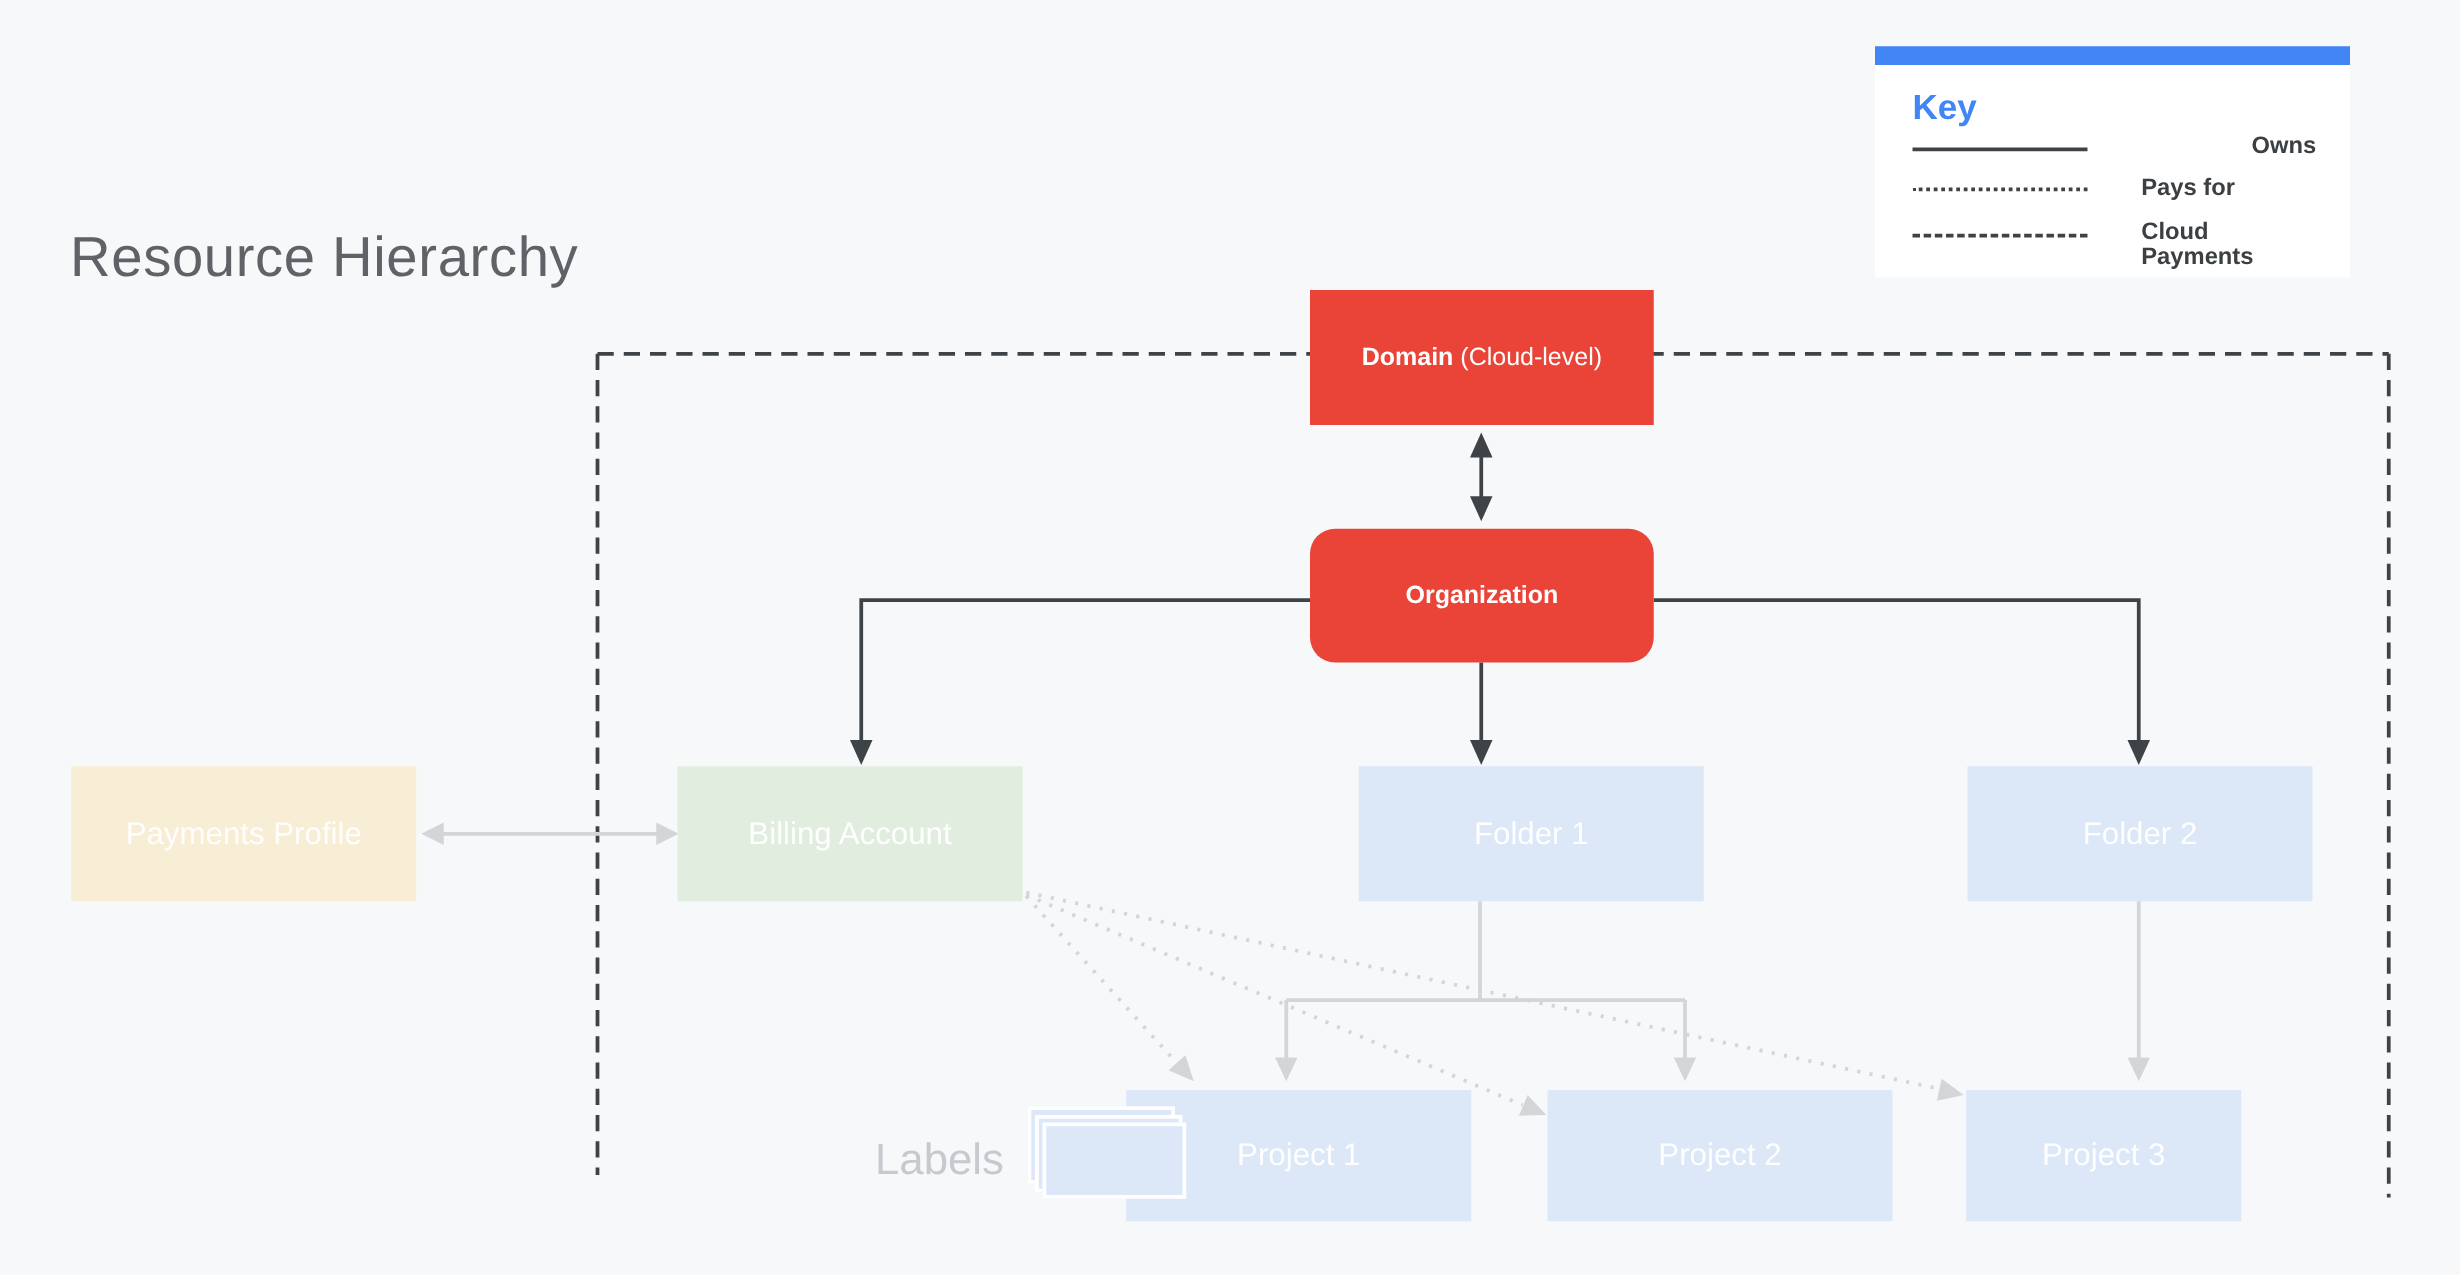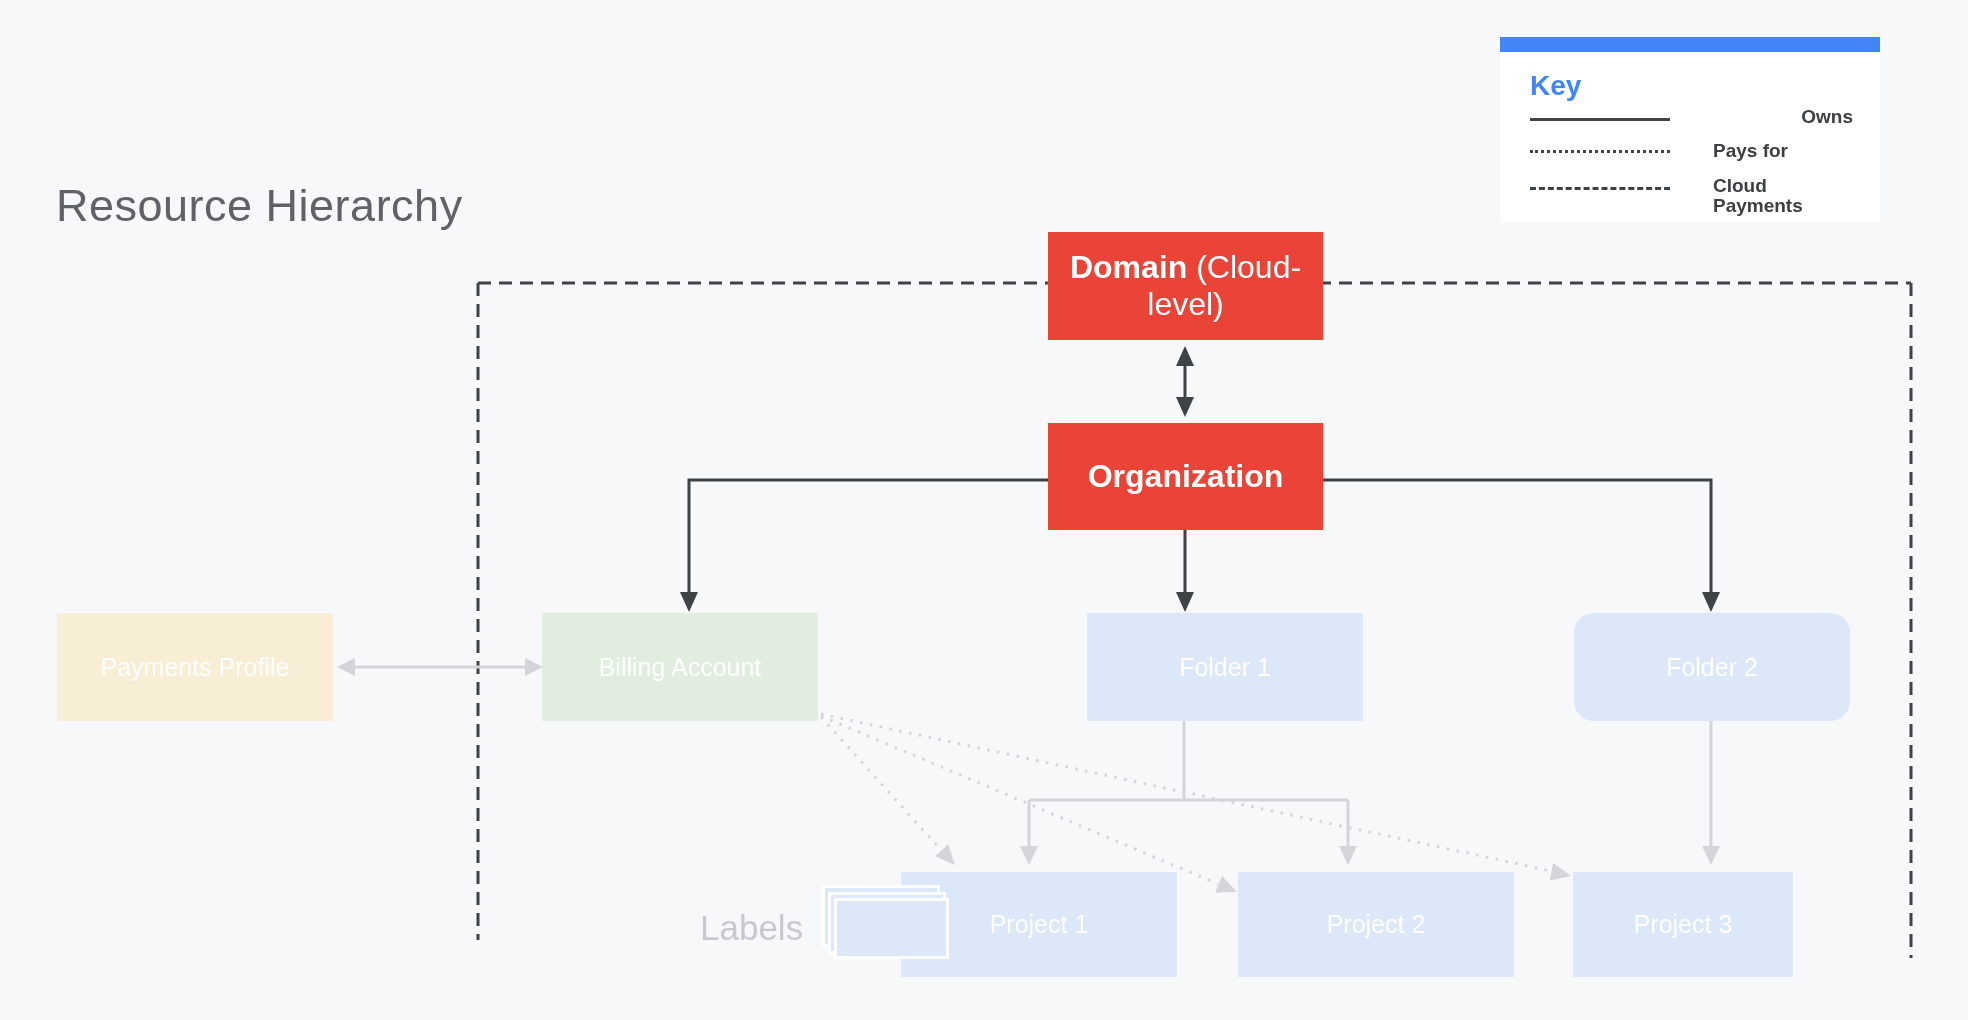--- a/index.html
+++ b/index.html
@@ -32,21 +32,21 @@
   .darkline{stroke:var(--dark-line,#3e4347);stroke-width:3;fill:none;}
   .darkhead{fill:var(--dark-line,#3e4347);stroke:none;}
   .grayline{stroke:var(--gray-line,#d3d5d8);stroke-width:3;fill:none;}
   .grayhead{fill:var(--gray-line,#d3d5d8);stroke:none;}
   .dotline{stroke:var(--gray-line,#d3d5d8);stroke-width:3;stroke-dasharray:2.5 7.5;fill:none;}
   
   .node{
     z-index:2;display:flex;align-items:center;justify-content:center;
     font-size:25px;color:rgba(255,255,255,.95);text-align:center;
   }
-  .node.red{background:var(--red,#e94437);z-index:3;font-size:32px;color:#ffffff;}
+  .node.red{background:var(--red,#e94437);z-index:3;font-size:20px;color:#ffffff;}
   .node.blue{background:var(--pale-blue,#dce7f8);}
   .node.green{background:var(--pale-green,#e1eedf);text-align:center;}
   .node.tan{background:var(--pale-tan,#f8edd5);}
   .bold{font-weight:700;}
   
   #labels-caption{left:700px;top:908px;width:95px;font-size:35px;color:var(--label-gray,#c6cace);z-index:2;}
   #label-stack{left:822px;top:885px;width:132px;height:78px;z-index:4;}
   .card{position:absolute;background:var(--pale-blue,#dce7f8);border:3px solid #ffffff;box-sizing:border-box;}
   .card.c1{left:0;top:0;width:118px;height:62px;}
   .card.c2{left:6px;top:7px;width:118px;height:62px;}
@@ -127,26 +127,26 @@
     <div class="abs key-line dotted"></div>
     <div class="abs key-line dashed"></div>
     <div class="abs key-label r1">Owns</div>
     <div class="abs key-label r2">Pays for</div>
     <div class="abs key-label r3">Cloud Payments</div>
   </div>
 
   <div class="abs node red" style="left:1048px;top:232px;width:275px;height:108px;">
     <span><span class="bold">Domain</span><span> (Cloud-level)</span></span>
   </div>
-  <div class="abs node red bold" style="left:1048px;top:423px;width:275px;height:107px;">Organization</div>
+  <div class="abs node red bold" style="left:1048px;top:423px;width:275px;height:107px;border-radius:20px;">Organization</div>
 
   <div class="abs node tan" style="left:57px;top:613px;width:276px;height:108px;">Payments Profile</div>
   <div class="abs node green" style="left:542px;top:613px;width:276px;height:108px;">Billing Account</div>
   <div class="abs node blue" style="left:1047px;top:613px;width:276px;height:108px;margin-left:40px;">Folder 1</div>
-  <div class="abs node blue" style="left:1574px;top:613px;width:276px;height:108px;border-radius:20px;">Folder 2</div>
+  <div class="abs node blue" style="left:1574px;top:613px;width:276px;height:108px;">Folder 2</div>
 
   <div class="abs node blue" style="left:901px;top:872px;width:276px;height:105px;">Project 1</div>
   <div class="abs node blue" style="left:1238px;top:872px;width:276px;height:105px;">Project 2</div>
   <div class="abs node blue" style="left:1573px;top:872px;width:220px;height:105px;">Project 3</div>
 
   <div id="labels-caption" class="abs">Labels</div>
   <div id="label-stack" class="abs">
     <div class="card c1"></div>
     <div class="card c2"></div>
     <div class="card c3"></div>

